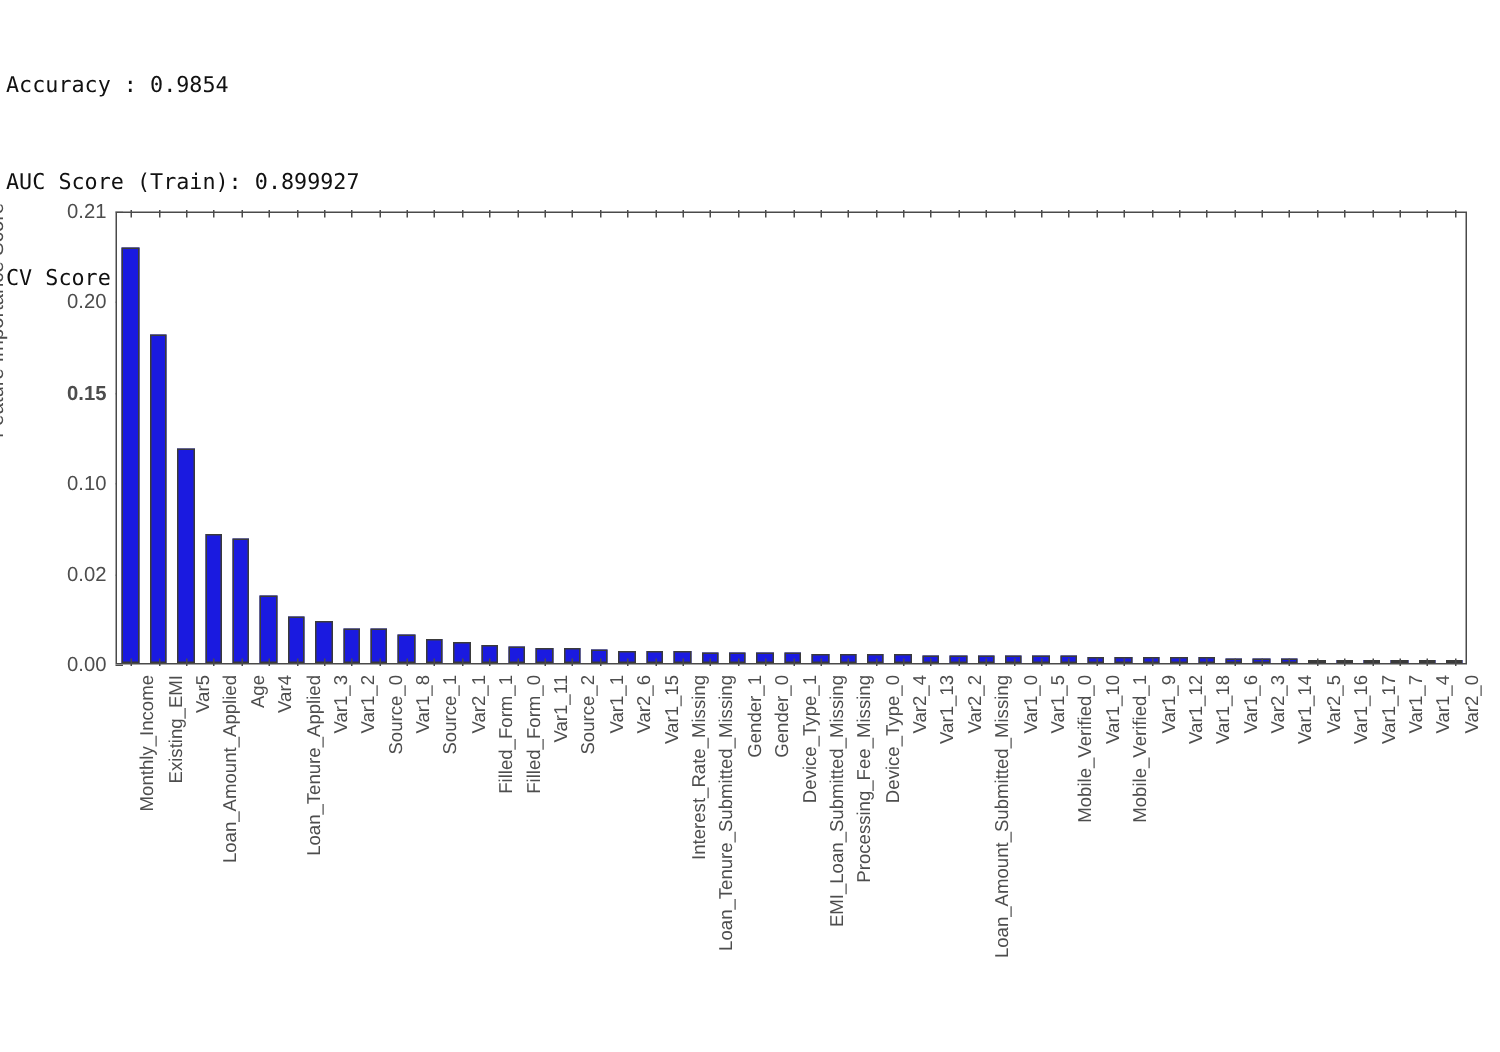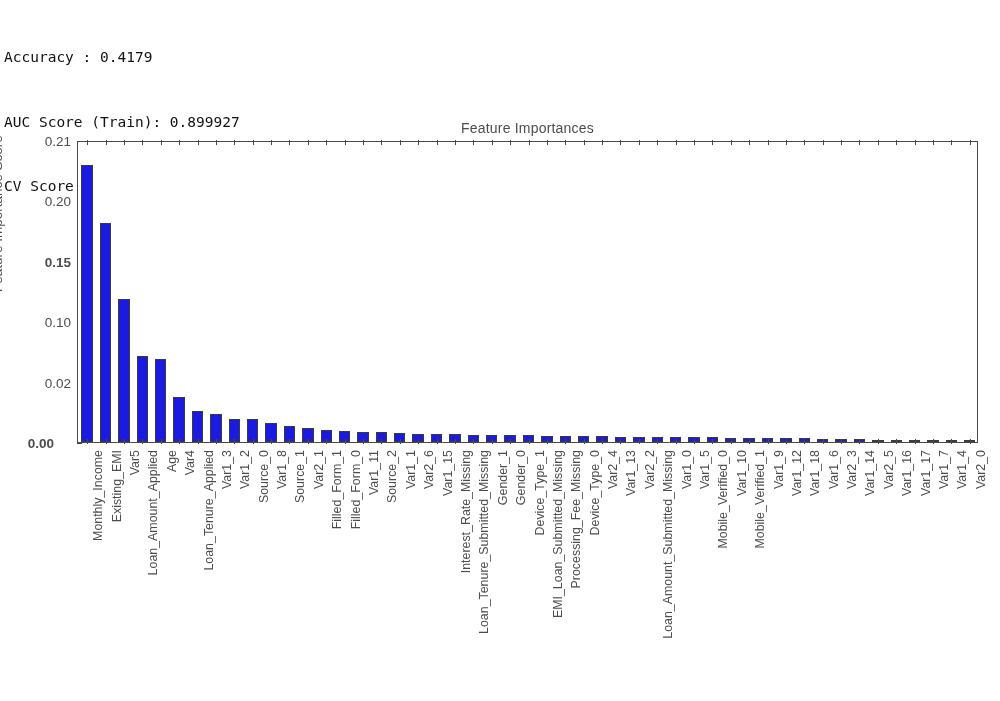--- a/index.html
+++ b/index.html
@@ -112,33 +112,32 @@
     white-space:nowrap;
     transform-origin:left top;
     transform:rotate(-90deg) translateX(-100%);
     text-align:right;
   }
 </style>
 </head>
 <body>
 
 <div id="report-block">
-  <div class="report-line">Accuracy : 0.4179</div>
+  <div class="report-line">Accuracy : 0.9854</div>
   <div class="report-line">AUC Score (Train): 0.899927</div>
   <div class="report-line">CV Score : Mean - 0.8409339 | Std - 0.01035658 | Min - 0.8258238 | Max - 0.8529458</div>
 </div>
 
 <div id="figure">
 
-  <div id="chart-title">Feature Importances</div>
 
   <div id="y-label">Feature Importance Score</div>
 
   <div id="yticks">
-      <div class="ytick-label" style="top: 331px; left: 8px; font-weight: bold;">0.00</div>
+      <div class="ytick-label" style="top: 331px; left: 25px;">0.00</div>
       <div class="ytick-mark" style="top: 331px; left: 77px;"></div>
       <div class="ytick-label" style="top: 270.6px; left: 25px;">0.02</div>
       <div class="ytick-mark" style="top: 270.6px; left: 77px;"></div>
       <div class="ytick-label" style="top: 210.2px; left: 25px;">0.10</div>
       <div class="ytick-mark" style="top: 210.2px; left: 77px;"></div>
       <div class="ytick-label" style="top: 149.8px; left: 25px; font-weight: bold;">0.15</div>
       <div class="ytick-mark" style="top: 149.8px; left: 77px;"></div>
       <div class="ytick-label" style="top: 89.4px; left: 25px;">0.20</div>
       <div class="ytick-mark" style="top: 89.4px; left: 77px;"></div>
       <div class="ytick-label" style="top: 29px; left: 25px;">0.21</div>

